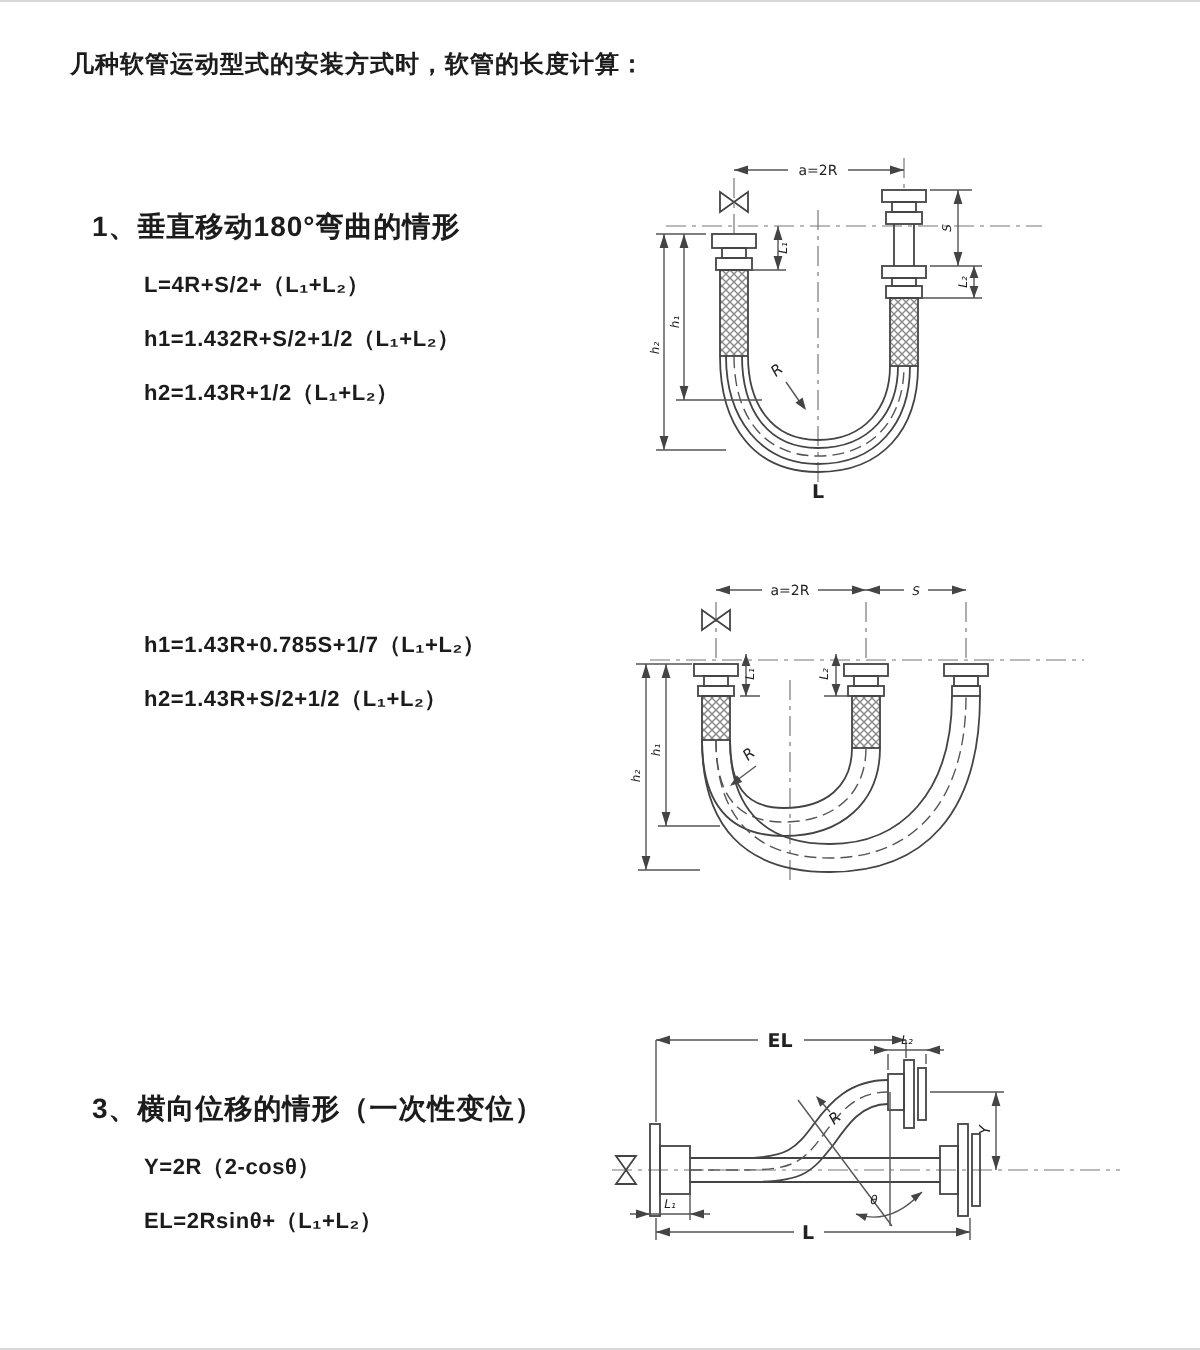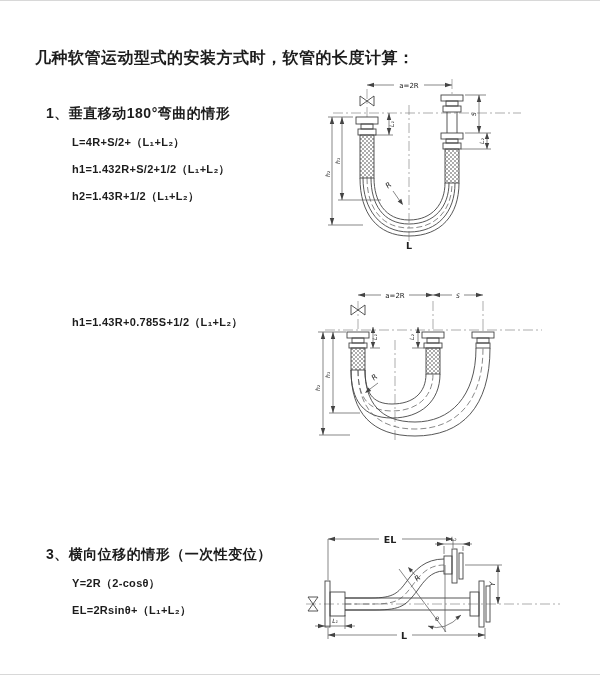--- a/index.html
+++ b/index.html
@@ -2,27 +2,27 @@
 <html><head>
 <meta charset="utf-8">
 <style>
   html,body{margin:0;padding:0;}
   body{
     width:600px;height:675px;background:#ffffff;position:relative;overflow:hidden;
     font-family:"Liberation Sans","DejaVu Sans",sans-serif;color:#1c1c1c;
   }
   .edge{position:absolute;left:0;width:100%;height:1px;background:#d8d8d8;}
   .edge.top{top:0}.edge.bottom{bottom:0}
-  .title{position:absolute;left:35px;top:24px;font-size:16px;font-weight:bold;letter-spacing:.5px;margin-top:24px;}
+  .title{position:absolute;left:35px;top:24px;font-size:12px;font-weight:bold;letter-spacing:.5px;}
   .section{position:absolute;left:46px;}
   .sec1{top:105px;} .sec2{top:303px;} .sec3{top:546px;}
   .sec-heading{font-size:14px;font-weight:bold;margin:0;letter-spacing:.5px;text-align:right;}
   .formula{margin:12px 0 0 26px;font-size:11px;font-weight:600;letter-spacing:.3px;white-space:nowrap;}
   .diagram{position:absolute;}
-  .d1{left:303px;top:73px;} .d2{left:300px;top:285px;} .d3{left:298px;top:522px;}
+  .d1{left:303px;top:73px;} .d2{left:300px;top:285px;} .d3{left:298px;top:503px;}
   svg{display:block;}
   svg text{fill:#222;font-family:"DejaVu Sans","Liberation Sans",sans-serif;}
   .obj{stroke:#444;stroke-width:0.9;fill:none;}
   .dim{stroke:#555;stroke-width:0.7;fill:none;}
   .cl{stroke:#777;stroke-width:0.6;fill:none;stroke-dasharray:10 3 2 3;}
   .hcl{stroke:#555;stroke-width:0.7;fill:none;stroke-dasharray:6 3;}
   .ah{fill:#444;stroke:none;}
   .lbl{font-size:7px;}
   .lbls{font-size:6px;font-style:italic;}
   .lbli{font-size:7.5px;font-style:italic;}
@@ -38,21 +38,22 @@
 <div class="title">几种软管运动型式的安装方式时，软管的长度计算：</div>
 
 <div class="section sec1">
   <p class="sec-heading">1、垂直移动180°弯曲的情形</p>
   <p class="formula">L=4R+S/2+（L₁+L₂）</p>
   <p class="formula">h1=1.432R+S/2+1/2（L₁+L₂）</p>
   <p class="formula">h2=1.43R+1/2（L₁+L₂）</p>
 </div>
 
 <div class="section sec2">
-  <p class="formula">h1=1.43R+0.785S+1/2（L₁+L₂）</p>
+  <p class="formula">h1=1.43R+0.785S+1/7（L₁+L₂）</p>
+  <p class="formula">h2=1.43R+S/2+1/2（L₁+L₂）</p>
 </div>
 
 <div class="section sec3">
   <p class="sec-heading">3、横向位移的情形（一次性变位）</p>
   <p class="formula">Y=2R（2-cosθ）</p>
   <p class="formula">EL=2Rsinθ+（L₁+L₂）</p>
 </div>
 
 <div class="diagram d1">
 <svg width="250" height="182" viewBox="0 0 250 182">

